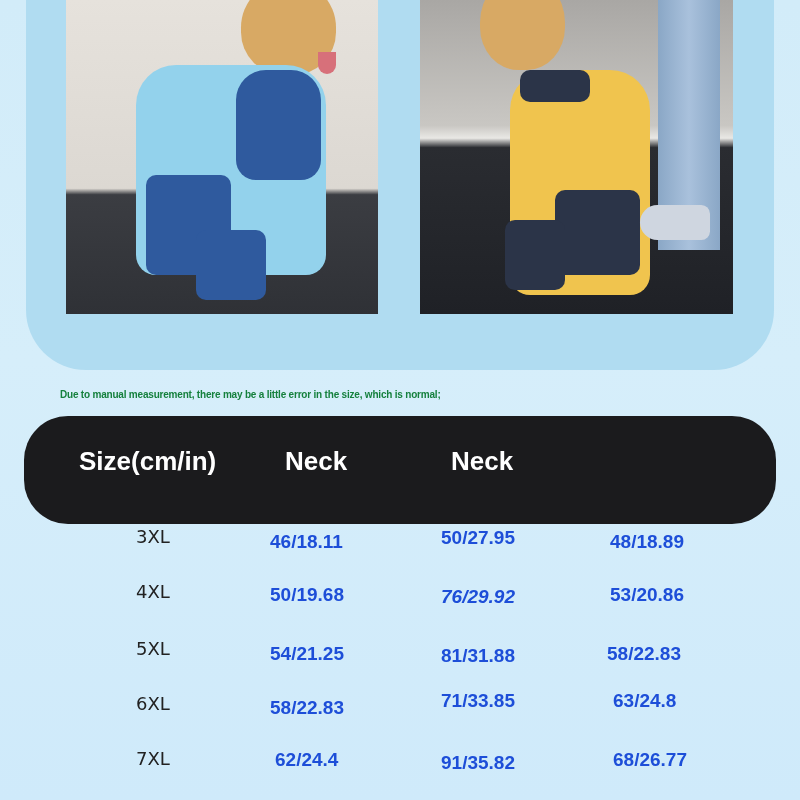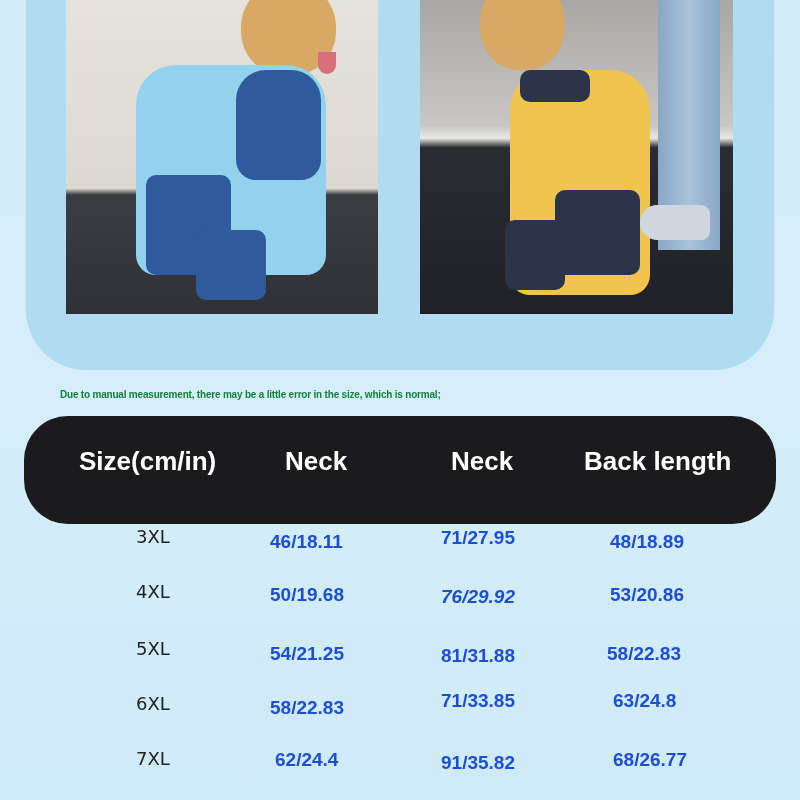--- a/index.html
+++ b/index.html
@@ -48,27 +48,26 @@
   <div class="jeans"></div>
   <div class="shoe"></div>
 </div>
 
 <div class="note">Due to manual measurement, there may be a little error in the size, which is normal;</div>
 
 <div class="header">
   <span style="left:55px;">Size(cm/in)</span>
   <span style="left:261px;">Neck</span>
   <span style="left:427px;">Neck</span>
-  <span style="left:560px;">Back length</span>
 </div>
 
 <div class="row" style="top:526px;">
   <span class="size" style="top:0;">3XL</span>
   <span class="val" style="left:270px;top:5px;">46/18.11</span>
-  <span class="val" style="left:441px;top:1px;">71/27.95</span>
+  <span class="val" style="left:441px;top:1px;">50/27.95</span>
   <span class="val" style="left:610px;top:5px;">48/18.89</span>
 </div>
 <div class="row" style="top:581px;">
   <span class="size" style="top:0;">4XL</span>
   <span class="val" style="left:270px;top:3px;">50/19.68</span>
   <span class="val" style="left:441px;top:5px;font-style:italic;">76/29.92</span>
   <span class="val" style="left:610px;top:3px;text-align:right;">53/20.86</span>
 </div>
 <div class="row" style="top:638px;">
   <span class="size" style="top:0;">5XL</span>

